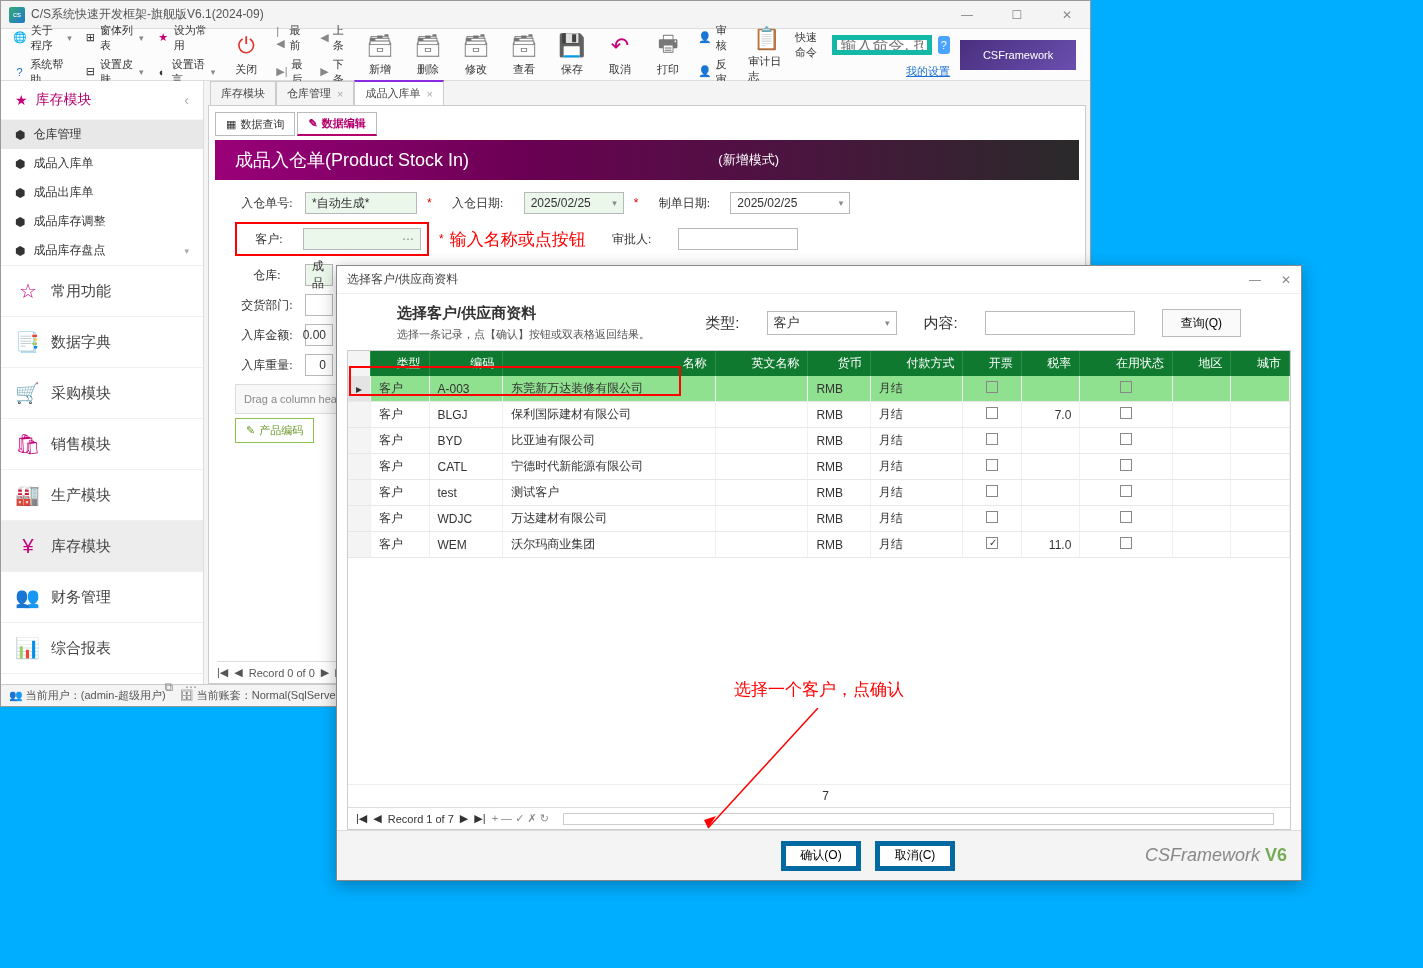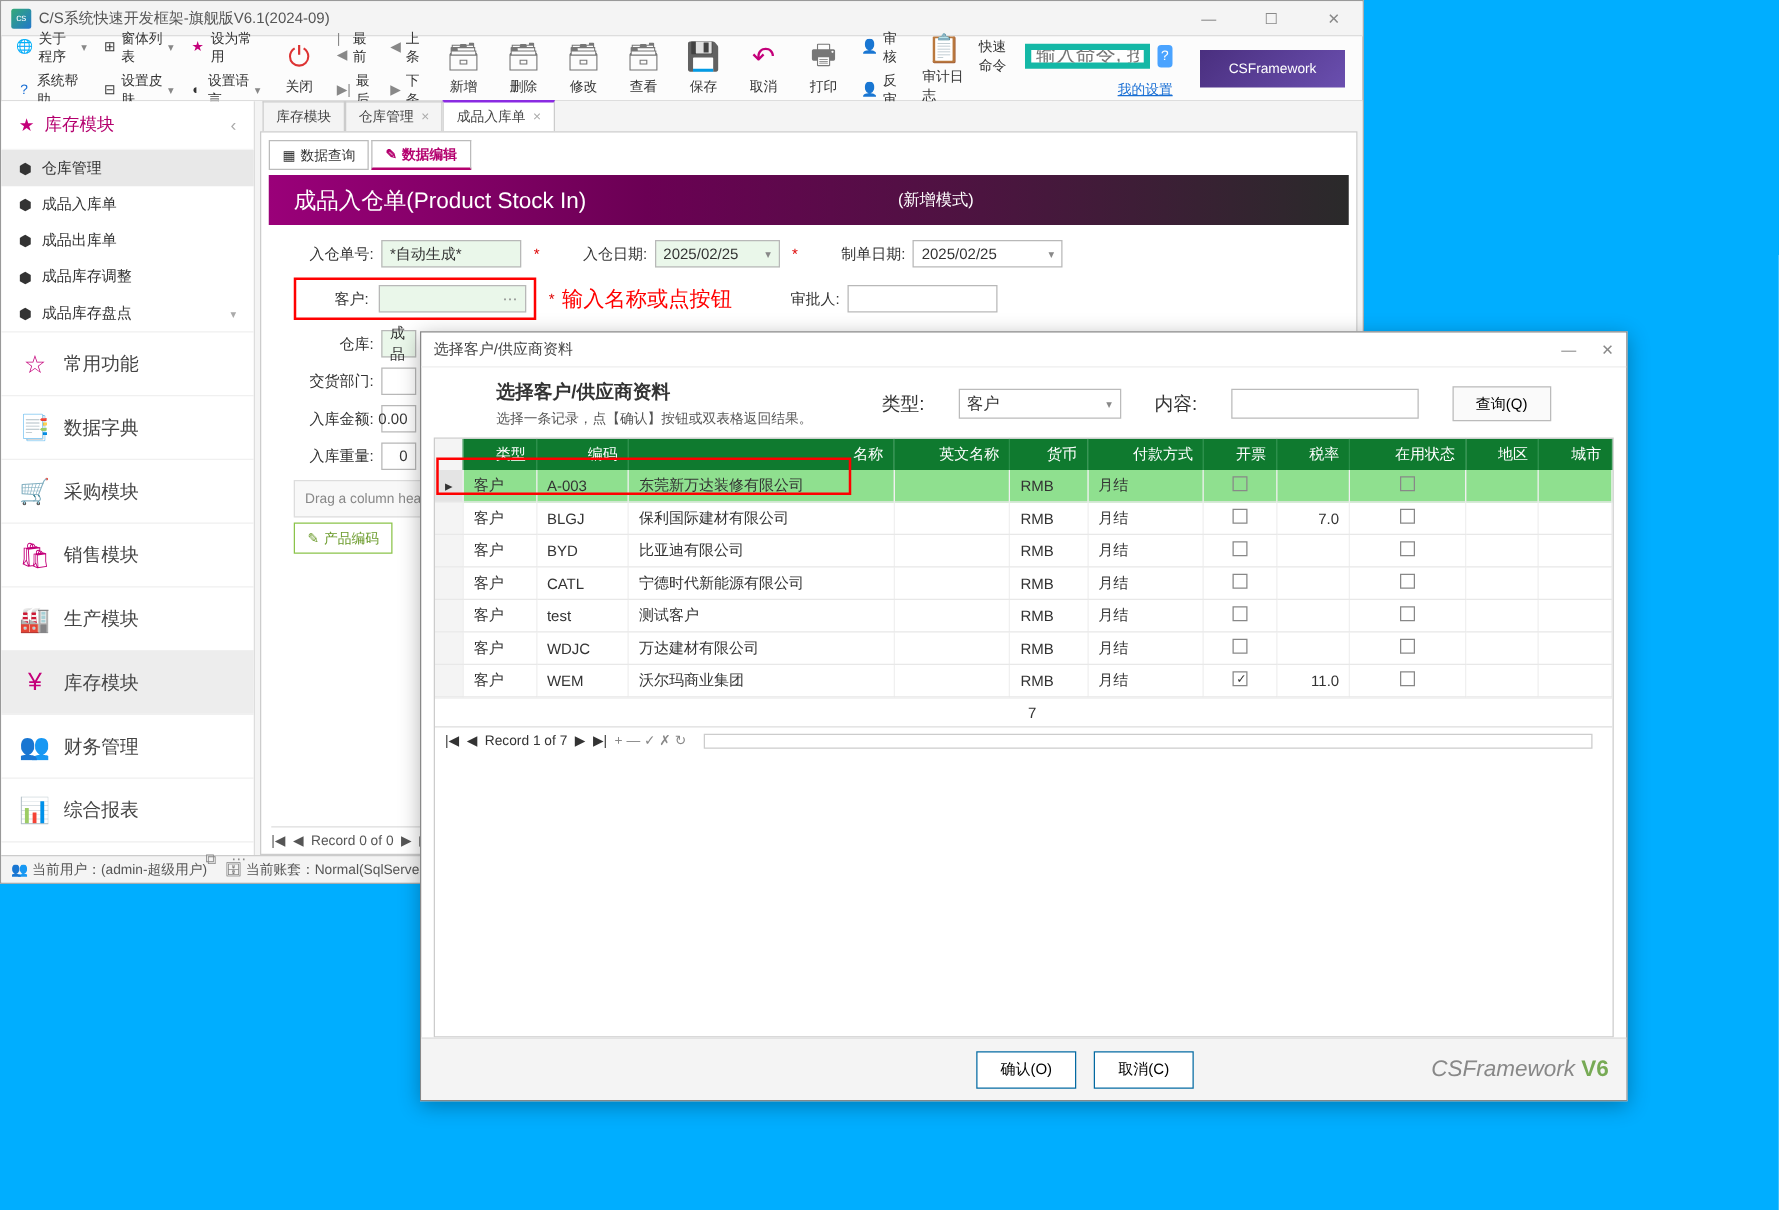--- a/index.html
+++ b/index.html
@@ -10,21 +10,21 @@
 .titlebar span { color: #555; }
 .titlebar .win-controls { margin-left: auto; display: flex; gap: 20px; color: #888; }
 .titlebar .win-controls div { width: 30px; text-align: center; cursor: pointer; }
 .menubar { height: 52px; border-bottom: 1px solid #ddd; display: flex; padding: 0 6px; }
 .menubar .mcol { display: flex; flex-direction: column; justify-content: center; gap: 4px; padding: 0 6px; border-right: 1px solid transparent;}
 .menubar .mitem { display: flex; align-items: center; gap: 4px; font-size: 11px; color:#333; }
 .menubar .mitem .ic { width: 14px; height: 14px; display: inline-flex; align-items:center; justify-content:center; }
 .menubar .big { display: flex; flex-direction: column; align-items: center; justify-content: center; padding: 0 10px; gap:2px;}
 .menubar .big .bic { width: 28px; height: 28px; display:flex;align-items:center;justify-content:center; font-size:22px;}
 .menubar .big span { font-size: 11px; }
-.menubar .right { margin-left: auto; display: flex; align-items:center; gap:22px; padding-right:8px;}
+.menubar .right { margin-left: auto; display: flex; align-items:center; gap:10px; padding-right:8px;}
 .quickcmd { display:flex; flex-direction:column; gap:4px; align-items:flex-end; font-size:11px;}
 .quickcmd input { width: 100px; height: 20px; border: 5px solid #14b8a6; padding: 0 4px; font-size:16px;}
 .csf-logo { width: 130px; height: 30px; background: linear-gradient(135deg,#4a2f7f,#6a4faf); color:#fff; font-size:11px; display:flex;align-items:center;justify-content:center;}
 .body-split { display: flex; height: calc(100% - 28px - 52px - 22px); }
 .sidebar { width: 203px; background: #fff; border-right: 1px solid #ddd; display:flex; flex-direction:column;}
 .sidebar-head { padding: 10px 12px; font-size: 16px; color: #444; border-bottom: 1px solid #eee; display:flex; justify-content:space-between; align-items:center;}
 .sb-group { padding: 10px 14px; font-size: 14px; color: #b4006e; display:flex; align-items:center; gap:8px; border-bottom:1px solid #f5f5f5;}
 .sb-item { padding: 6px 14px 6px 14px; font-size: 12px; color: #333; display:flex; align-items:center; gap:8px;}
 .sb-item.sel { background: #e8e8e8; }
 .sb-section { padding: 12px 14px; font-size: 15px; display:flex; align-items:center; gap:10px; color:#444; border-top:1px solid #f0f0f0;}
@@ -38,21 +38,21 @@
 .tab .x { color:#aaa; }
 .page { flex:1; background:#fff; border:1px solid #ccc; margin:0 4px 0 4px; padding:6px; position:relative;}
 .subtabs { display:flex; gap:2px; }
 .subtab { padding:3px 10px; border:1px solid #bbb; font-size:11px; display:flex;align-items:center;gap:4px;}
 .subtab.active { border-bottom:2px solid #b4006e; color:#b4006e; font-weight:bold;}
 .hero { margin-top:4px; height:40px; background:linear-gradient(90deg,#9a0079 0%,#6b0054 35%,#2a2a2a 100%); display:flex; align-items:center; padding:0 20px; color:#fff;}
 .hero h2 { font-size:18px; font-weight:normal;}
 .hero .mode { margin-left:auto; margin-right:280px; font-size:13px;}
 .form-area { padding:12px 20px 6px; position:relative;}
 .frow { display:flex; align-items:center; gap:6px; margin-bottom:8px; font-size:12px;}
-.flabel { width:64px; text-align:right; color:#333;}
+.flabel { width:64px; text-align:center; color:#333;font-family:Liberation Serif, serif;}
 .finput { height:22px; border:1px solid #b8b8b8; background:#eaf7ea; padding:0 6px; display:flex;align-items:center;}
 .finput.plain { background:#fff;}
 .req { color:#d00; margin-left:4px;}
 .date-input { width:100px;}
 .annotation { color:#f00; font-size:17px; }
 .customer-box { border:2px solid #f00; padding:4px 6px; display:flex; align-items:center; gap:8px;}
 .grid-hint { background:#f8f8f8; border:1px solid #ddd; padding:8px; color:#888; font-size:11px;}
 .prod-btn { background:#fff; border:1px solid #8bc34a; color:#6a9a2a; padding:4px 10px; font-size:11px; display:inline-flex;align-items:center;gap:4px;}
 .stamp { position:absolute; right:28px; top:192px; width:70px; height:48px; border:2px solid #bbb; border-radius:50%; transform:rotate(-12deg); display:flex;align-items:center;justify-content:center; color:#aaa; font-size:12px;}
 .pager { position:absolute; bottom:4px; left:8px; right:8px; display:flex; align-items:center; gap:6px; font-size:11px; color:#555; border-top:1px solid #ddd; padding-top:4px;}
@@ -71,21 +71,21 @@
 .grid table { width:100%; border-collapse:collapse; font-size:12px;}
 .grid th { background:#0f7a2f; color:#fff; text-align:right; padding:4px 8px; border-right:1px solid #2a8f4a; font-weight:normal;}
 .grid td { padding:4px 8px; border-bottom:1px solid #e8e8e8; border-right:1px solid #f0f0f0;}
 .grid tr.sel td { background:#8fe08f;}
 .grid .rowptr { width:14px; background:#f4f4f4; text-align:center;}
 .grid tr.sel .rowptr { background:#e4e4e4;}
 .grid-ann-box { position:absolute; border:2px solid #f00; pointer-events:none;}
 .dlg-ann { color:#f00; font-size:17px; text-align:center; margin-top:120px;}
 .dlg-footer { height:50px; border-top:1px solid #ddd; background:#f4f4f4; display:flex; align-items:center; padding:0 14px;}
 .dlg-footer .btns { margin-left:430px; display:flex; gap:14px;}
-.dlg-footer button { width:80px; height:30px; border:1px solid #0369a1; background:#fff; font-size:12px;}
+.dlg-footer button { width:80px; height:30px; border:5px solid #0369a1; background:#fff; font-size:12px;}
 .dlg-footer .logo { margin-left:auto; color:#888; font-size:18px; font-style:italic;}
 .dlg-footer .logo b { color:#7a5; font-style:normal;}
 .dlg-pager { height:22px; border-top:1px solid #ddd; display:flex; align-items:center; padding:0 8px; font-size:11px; gap:6px;}
 .chk { width:12px; height:12px; border:1px solid #888; display:inline-block;}
 .chk.on::after { content:"✓"; font-size:10px; position:relative; top:-3px; left:1px;}
 .link { color:#1a6fd4; text-decoration:underline; }
 svg.arrow-svg { position:absolute; pointer-events:none;}
 </style>
 </head>
 <body>
@@ -528,20 +528,27 @@
     <td>RMB</td>
     <td>月结</td>
     <td style="text-align:center"><span class="chk on"></span></td>
     <td style="text-align:right">11.0</td>
     <td style="text-align:center"><span class="chk "></span></td>
     <td></td>
     <td></td>
   </tr>
         </tbody>
     </table>
+    <div style="flex:1;position:relative;">
+      <div class="dlg-ann">选择一个客户，点确认</div>
+      <svg class="arrow-svg" style="left:350px;top:150px;width:130px;height:130px;">
+          <line x1="120" y1="0" x2="10" y2="120" stroke="#f00" stroke-width="1.5"></line>
+          <polygon points="10,120 18,108 6,112" fill="#f00"></polygon>
+        </svg>
+    </div>
     <div style="display:flex;justify-content:center;padding:4px;border-top:1px solid #eee;">
         <span style="width:80px;text-align:right;padding-right:30px">7</span>
       </div>
     <div class="dlg-pager">
       <span>|◀</span>
         <span>◀</span>
       <span>Record 1 of 7</span>
       <span>▶</span>
         <span>▶|</span>
       <span style="color:#888">+ — ✓ ✗ ↻</span>

